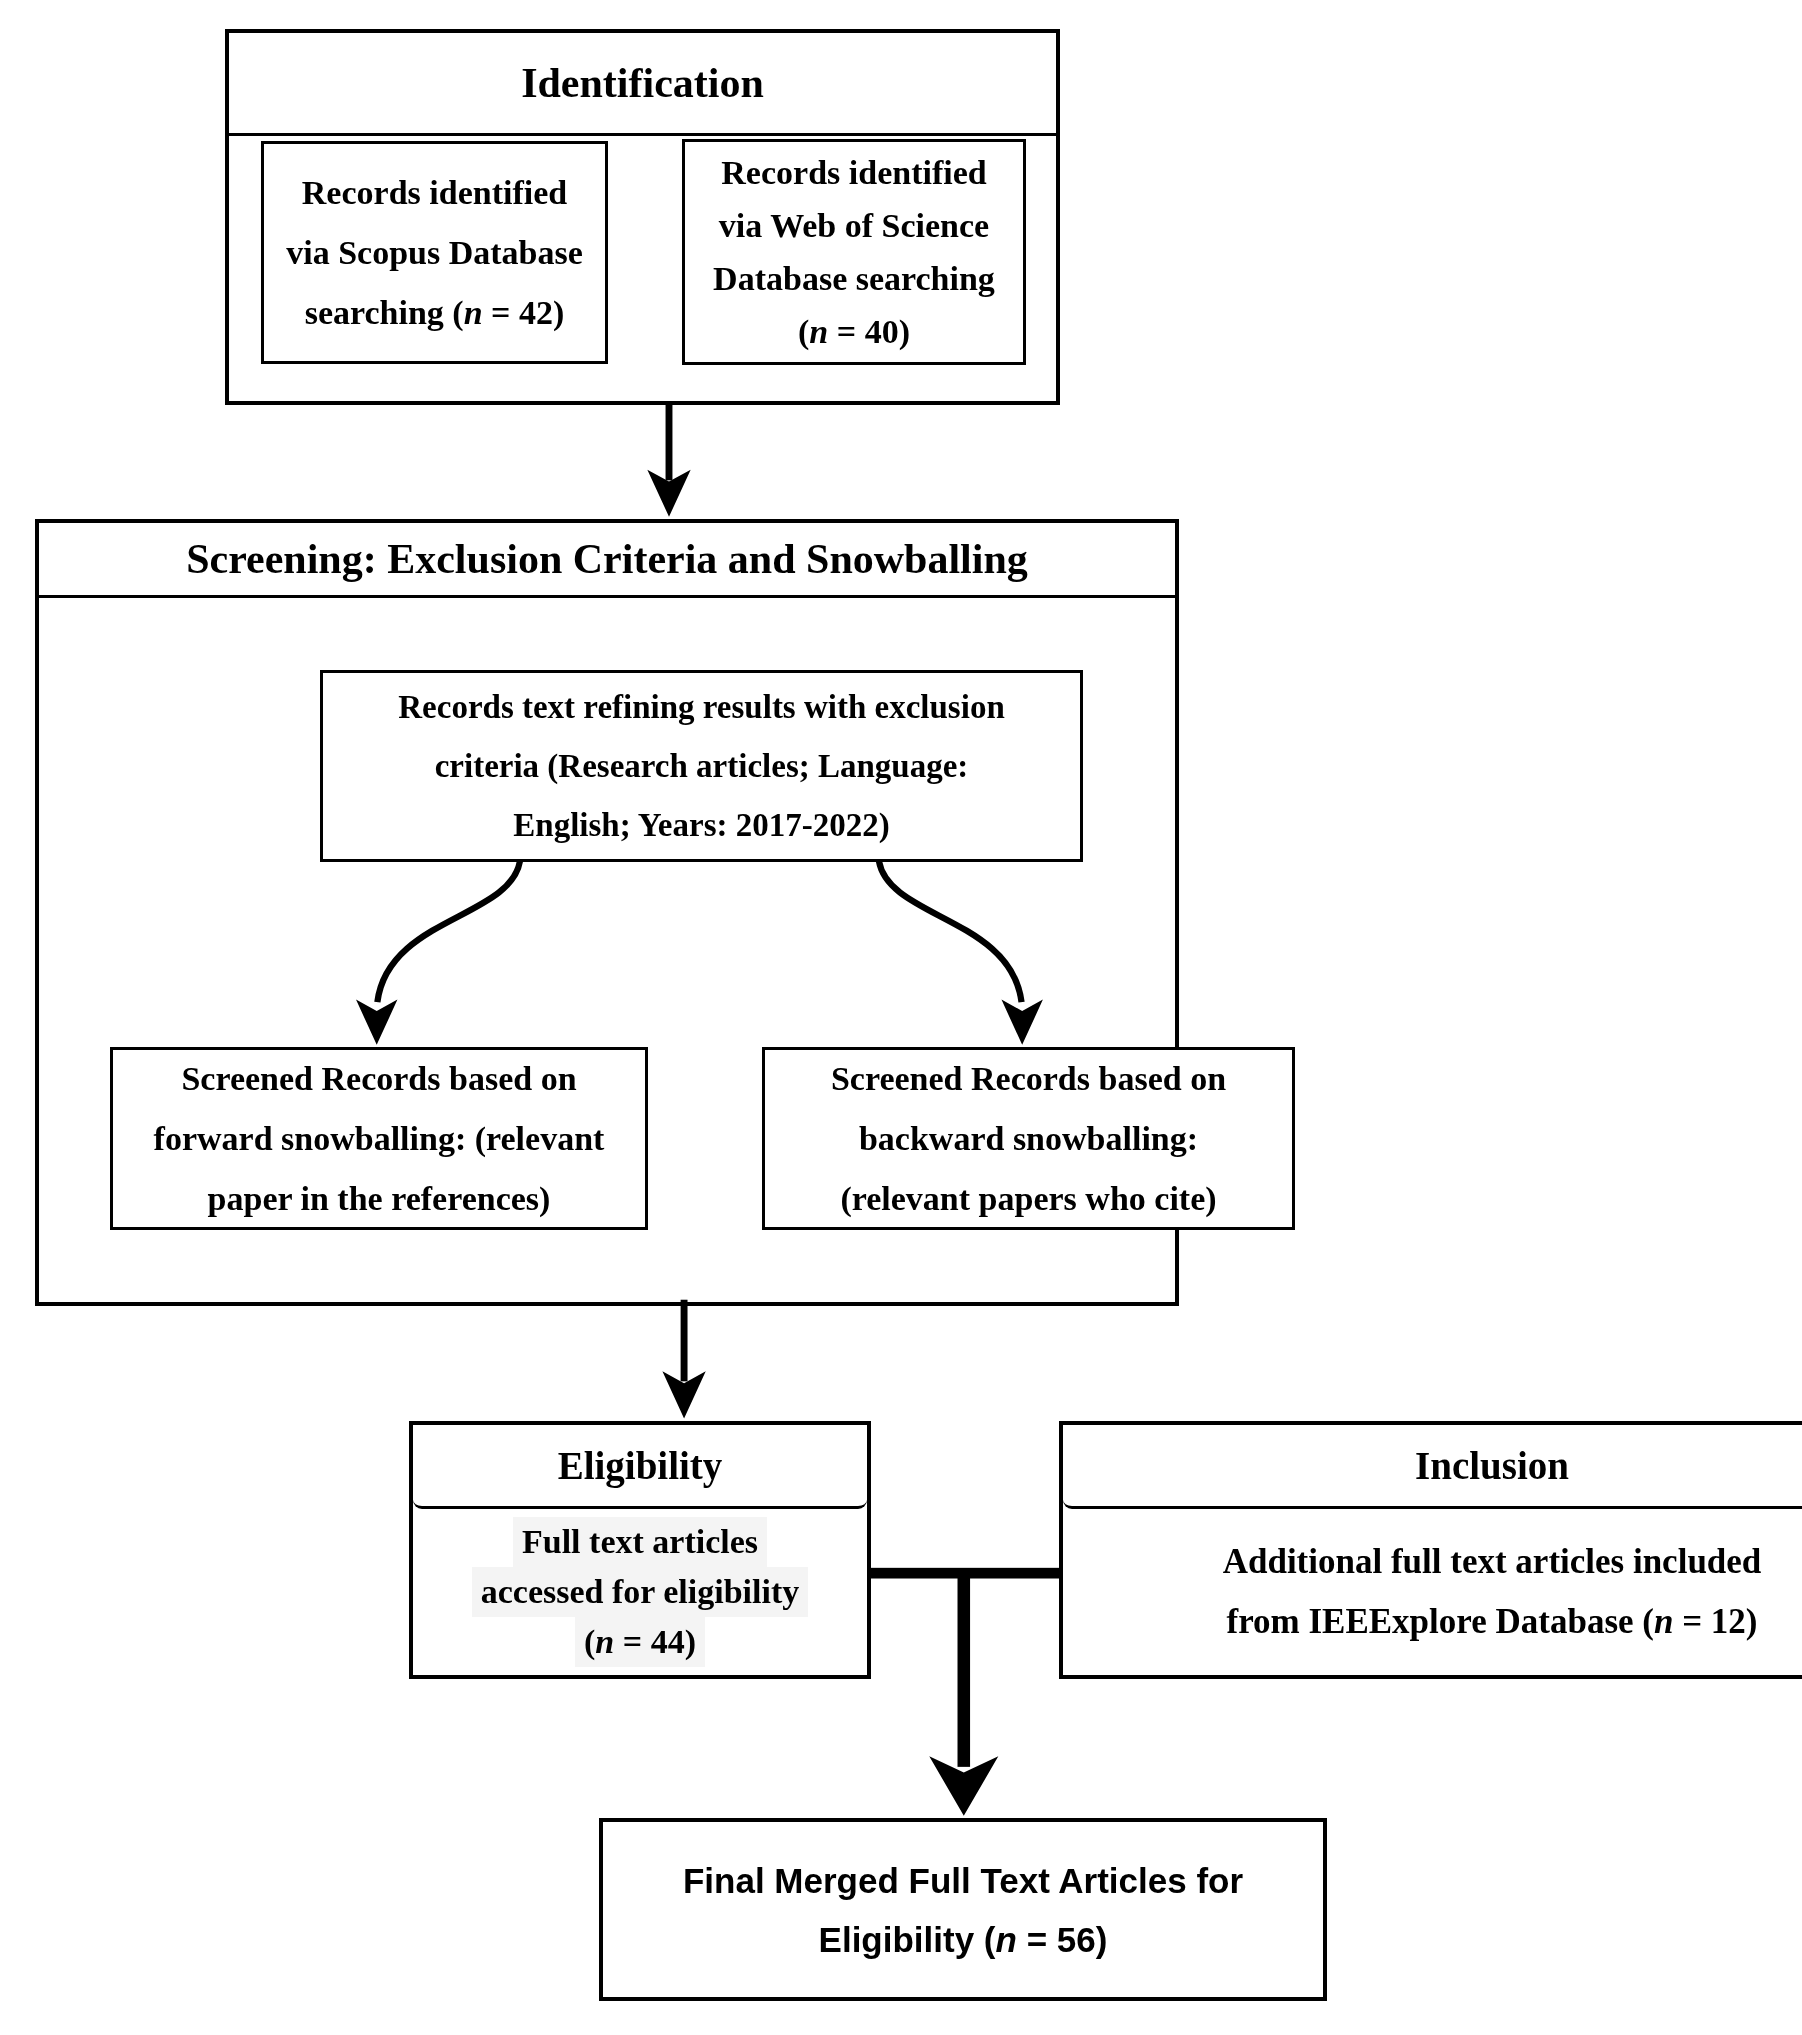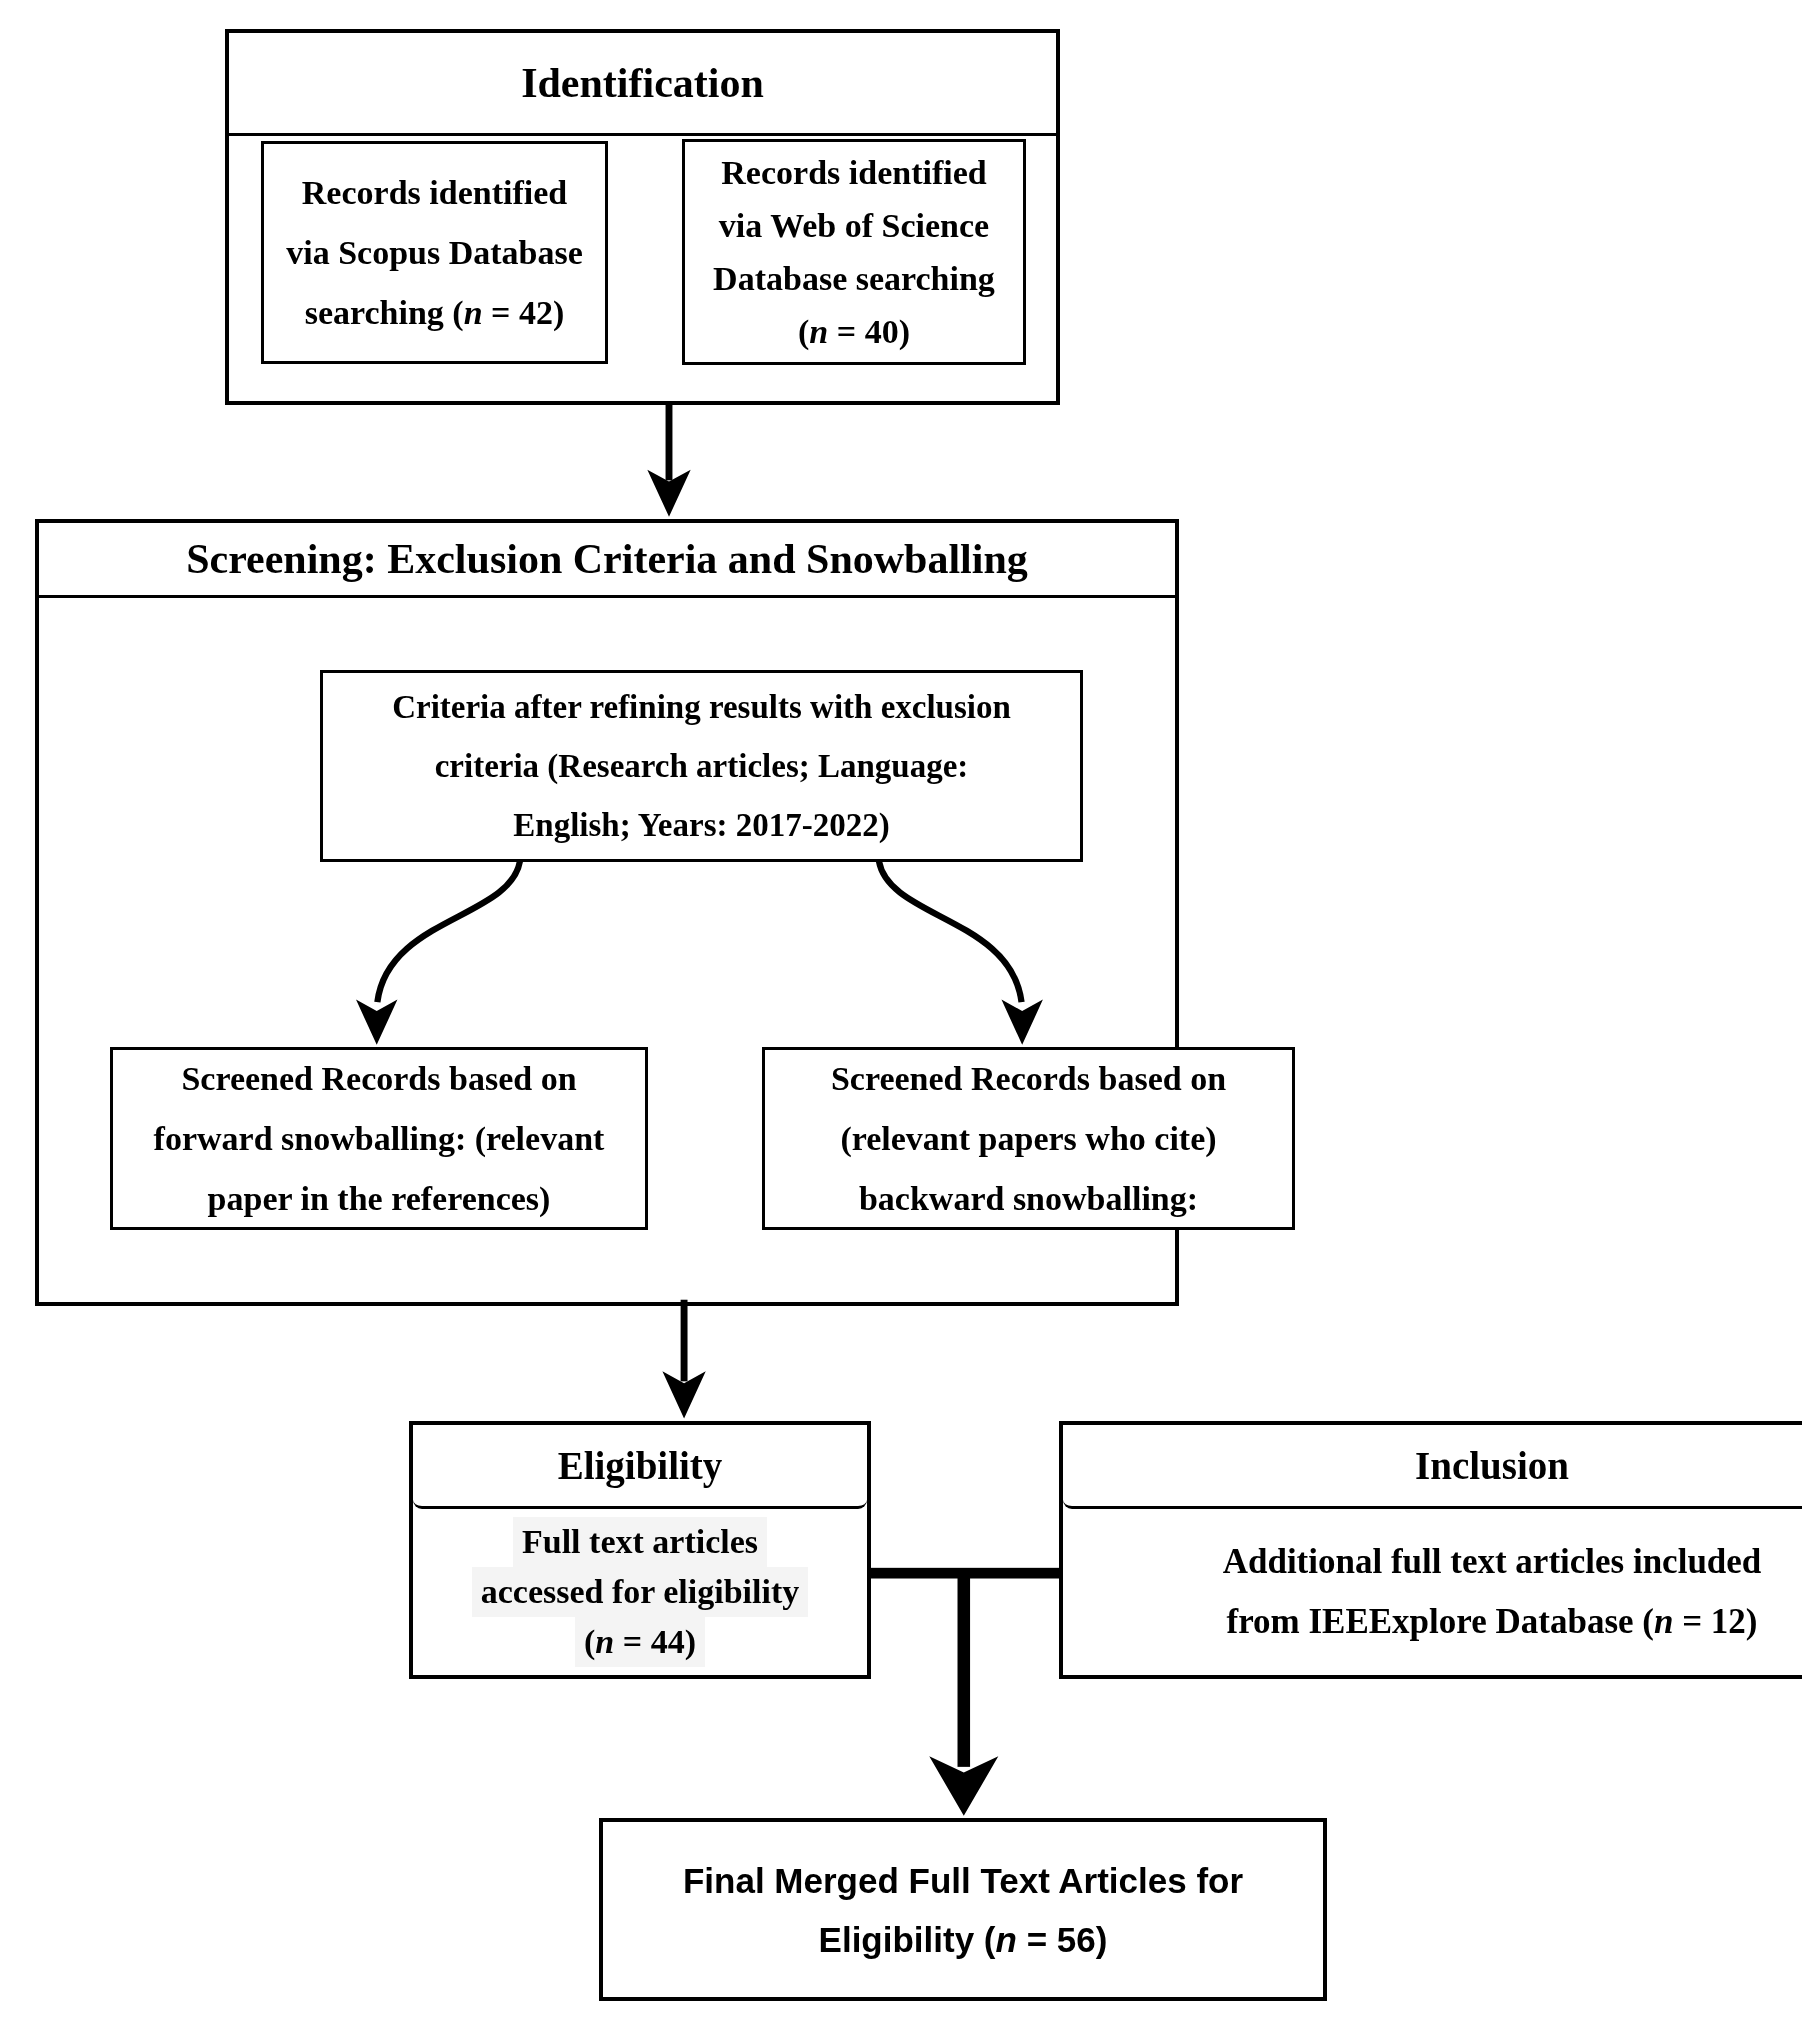--- a/index.html
+++ b/index.html
@@ -113,33 +113,33 @@
       <div class="line">Records identified</div>
       <div class="line">via Web of Science</div>
       <div class="line">Database searching</div>
       <div class="line"><span>(</span><span class="nvar">n</span><span> = 40)</span></div>
     </div>
   </div>
 
   <div class="panel panel-screening">
     <div class="panel-title title-lg">Screening: Exclusion Criteria and Snowballing</div>
     <div class="node refine-node">
-      <div class="line">Criteria after refining results with exclusion</div>
+      <div class="line">Records text refining results with exclusion</div>
       <div class="line">criteria (Research articles; Language:</div>
       <div class="line">English; Years: 2017-2022)</div>
     </div>
     <div class="node forward-node">
       <div class="line">Screened Records based on</div>
       <div class="line">forward snowballing: (relevant</div>
       <div class="line">paper in the references)</div>
     </div>
     <div class="node backward-node">
       <div class="line">Screened Records based on</div>
+      <div class="line">backward snowballing:</div>
       <div class="line">(relevant papers who cite)</div>
-      <div class="line">backward snowballing:</div>
     </div>
   </div>
 
   <div class="panel panel-eligibility">
     <div class="panel-title title-md">Eligibility</div>
     <div class="panel-body eligibility-body hl">
       <div class="line">Full text articles</div>
       <div class="line">accessed for eligibility</div>
       <div class="line"><span>(</span><span class="nvar">n</span><span> = 44)</span></div>
     </div>

